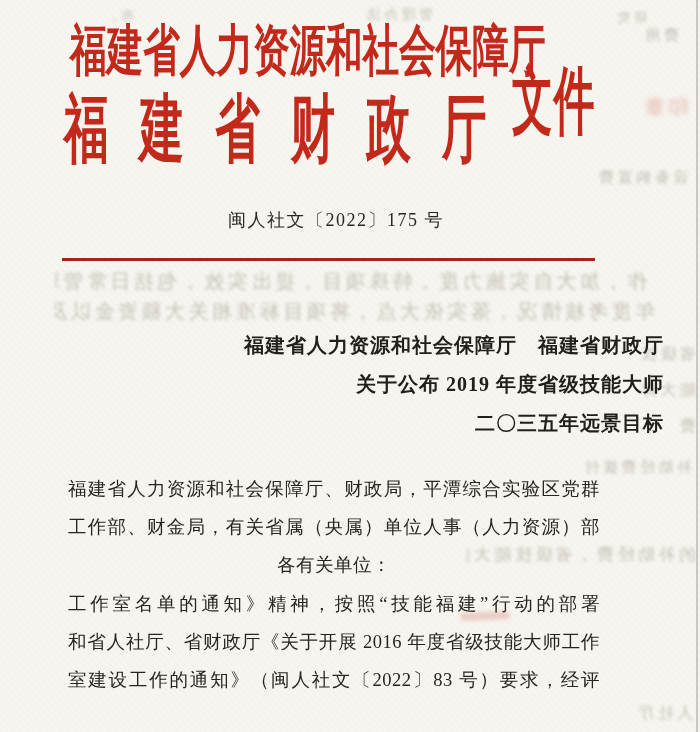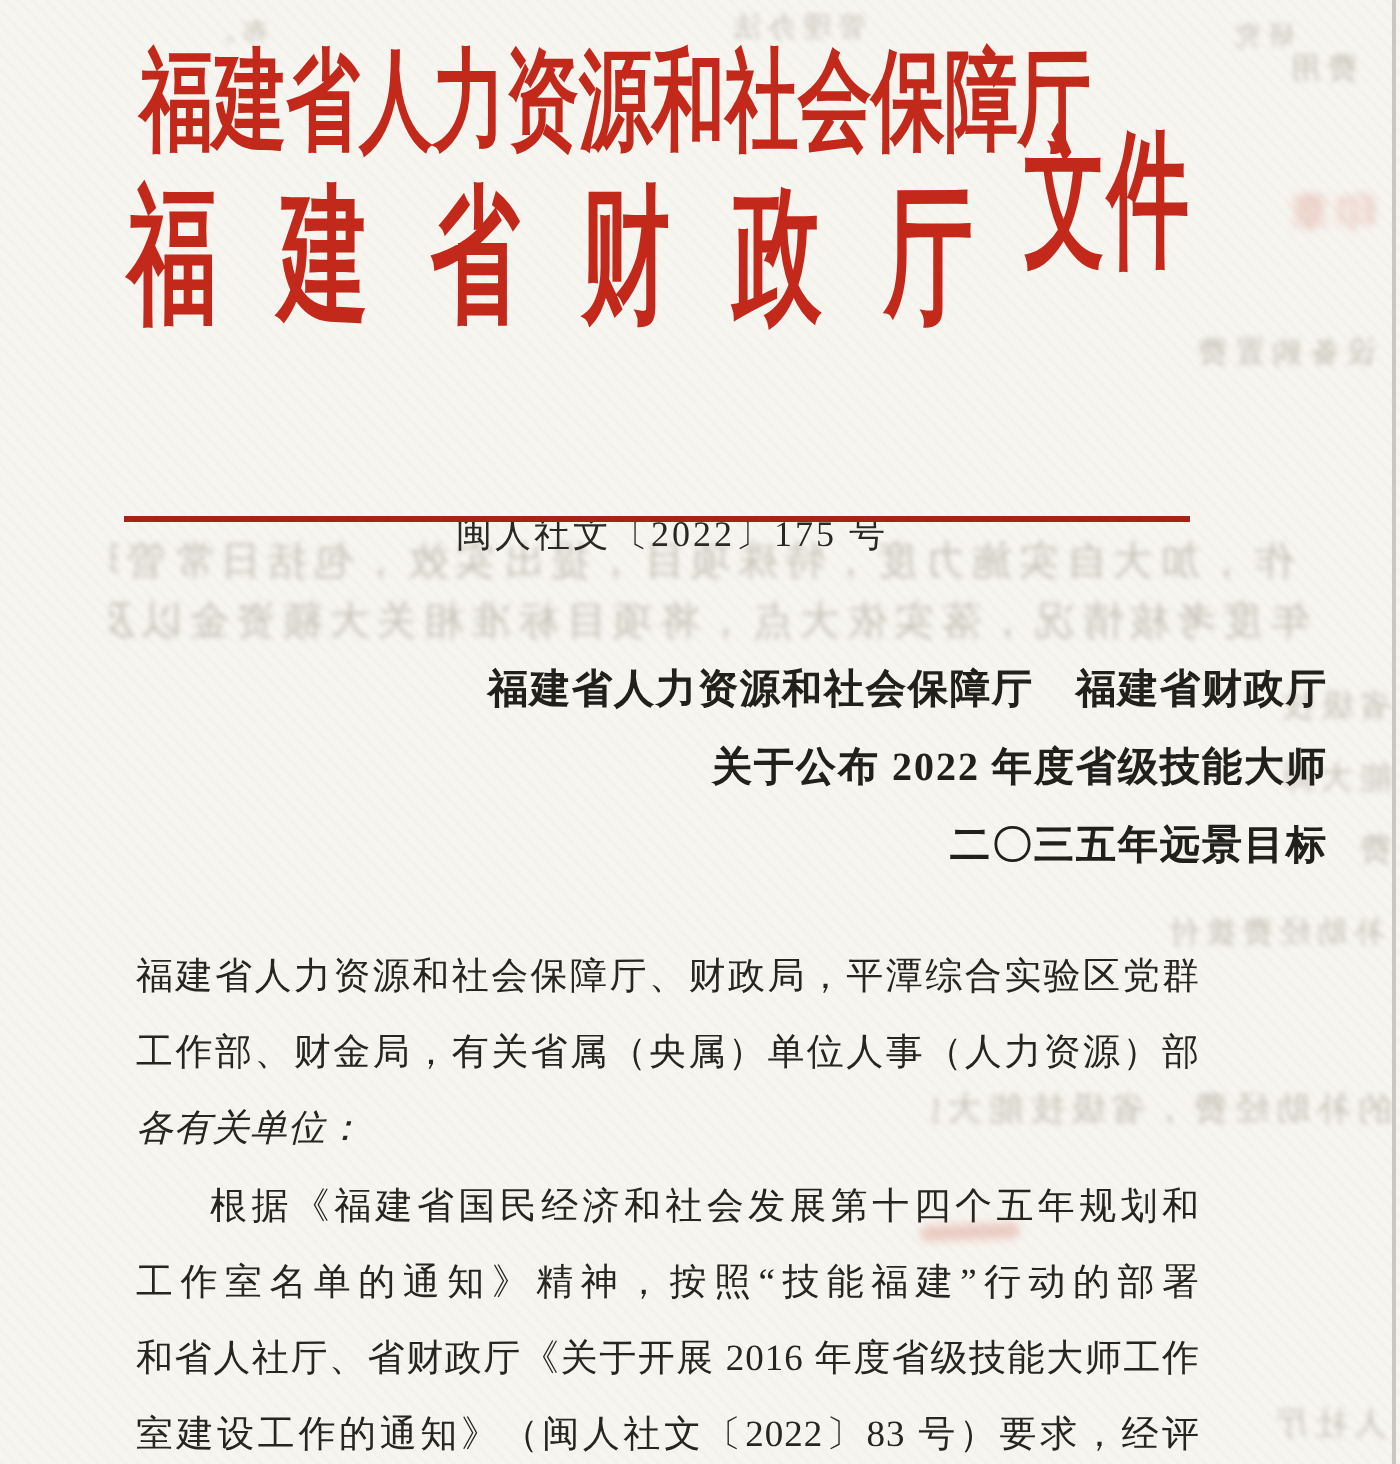--- a/index.html
+++ b/index.html
@@ -23,38 +23,38 @@
     letter-spacing:52px;transform:scaleX(.60);transform-origin:0 0;
   }
   .rh-suffix{
     position:absolute;left:512px;top:60px;white-space:nowrap;
     font-size:74px;line-height:82px;font-weight:700;color:#c3291b;
     letter-spacing:2px;transform:scaleX(.55);transform-origin:0 0;
   }
 
   .doc-no{
     position:absolute;top:208px;left:8px;width:656px;text-align:center;
-    font-size:18px;letter-spacing:1.5px;color:#2a2824;white-space:nowrap;overflow:hidden;margin-top:47px;
+    font-size:18px;letter-spacing:1.5px;color:#2a2824;white-space:nowrap;overflow:hidden;
   }
 
   .red-rule{position:absolute;left:62px;top:258px;width:533px;height:3px;background:#a82216;border:none;margin:0;}
 
   .title{
     position:absolute;top:326px;left:8px;width:656px;text-align:right;
     font-weight:700;color:#21201d;font-size:20px;line-height:39px;letter-spacing:1px;
   }
   .title div{white-space:nowrap;overflow:hidden;}
 
   .body{
     position:absolute;top:470px;left:68px;width:532px;
     font-size:18.5px;line-height:38.2px;color:#27251f;letter-spacing:0.5px;
   }
   .body div{overflow:hidden;height:38.2px;}
   .jline{text-align:justify;text-align-last:justify;}
-  .lline{text-align:left;font-style:italic;}
+  .lline{text-align:center;}
   .indent{text-indent:37px;}
 
   
   .bleed{
     position:absolute;transform:scaleX(-1);color:#c6c2b8;filter:blur(1.4px);
     font-size:19px;letter-spacing:3.5px;line-height:30px;white-space:nowrap;overflow:hidden;
     pointer-events:none;
   }
   .b-top1{left:72px;top:1px;width:62px;font-size:13px;}
   .b-top2{left:338px;top:0px;width:95px;font-size:14px;}
@@ -97,29 +97,28 @@
     <div class="rh-line2">福建省财政厅</div>
     <div class="rh-suffix">文件</div>
   </header>
 
   <div class="doc-no">闽人社文〔2022〕175 号</div>
 
   <hr class="red-rule">
 
   <div class="title">
     <div>福建省人力资源和社会保障厅　福建省财政厅</div>
-    <div>关于公布 2022 年度省级技能大师</div>
+    <div>关于公布 2019 年度省级技能大师</div>
     <div>二〇三五年远景目标</div>
   </div>
 
   <div class="body">
     <div class="jline">福建省人力资源和社会保障厅、财政局，平潭综合实验区党群</div>
     <div class="jline">工作部、财金局，有关省属（央属）单位人事（人力资源）部门，</div>
     <div class="lline">各有关单位：</div>
-    <div class="jline indent">根据《福建省国民经济和社会发展第十四个五年规划和</div>
     <div class="jline">工作室名单的通知》精神，按照“技能福建”行动的部署</div>
     <div class="jline">和省人社厅、省财政厅《关于开展 2016 年度省级技能大师工作</div>
     <div class="jline">室建设工作的通知》（闽人社文〔2022〕83 号）要求，经评审，</div>
   </div>
 
   <div class="scan-edge"></div>
 
 </div>
 
 </body></html>

